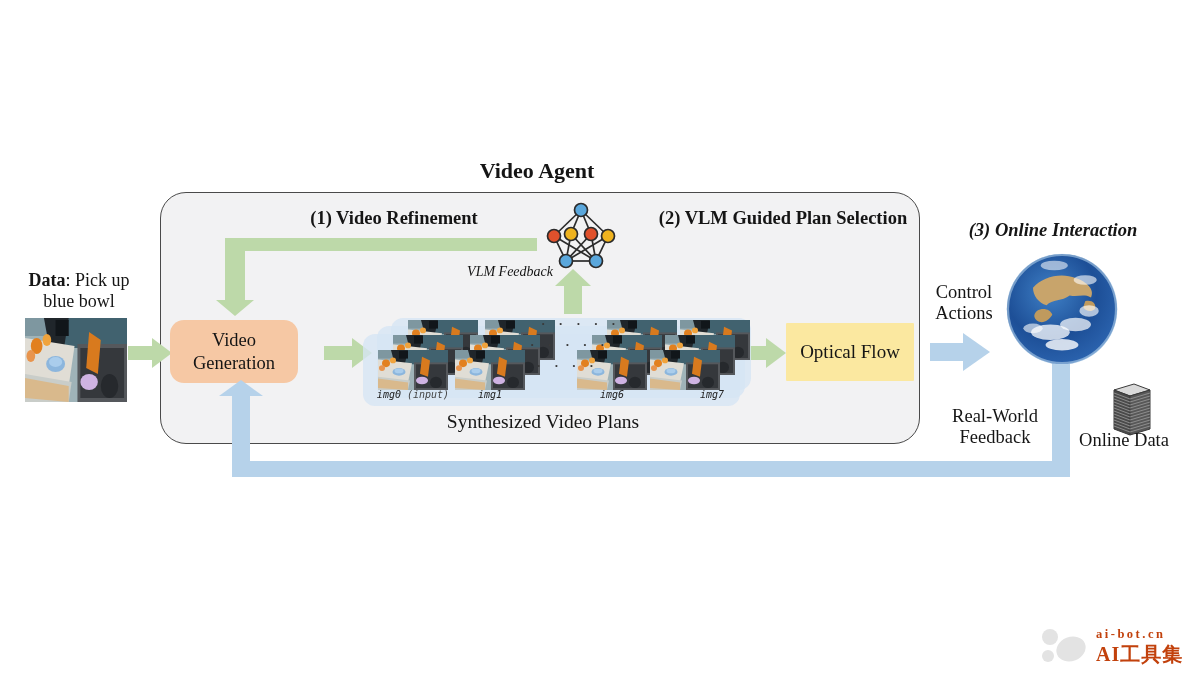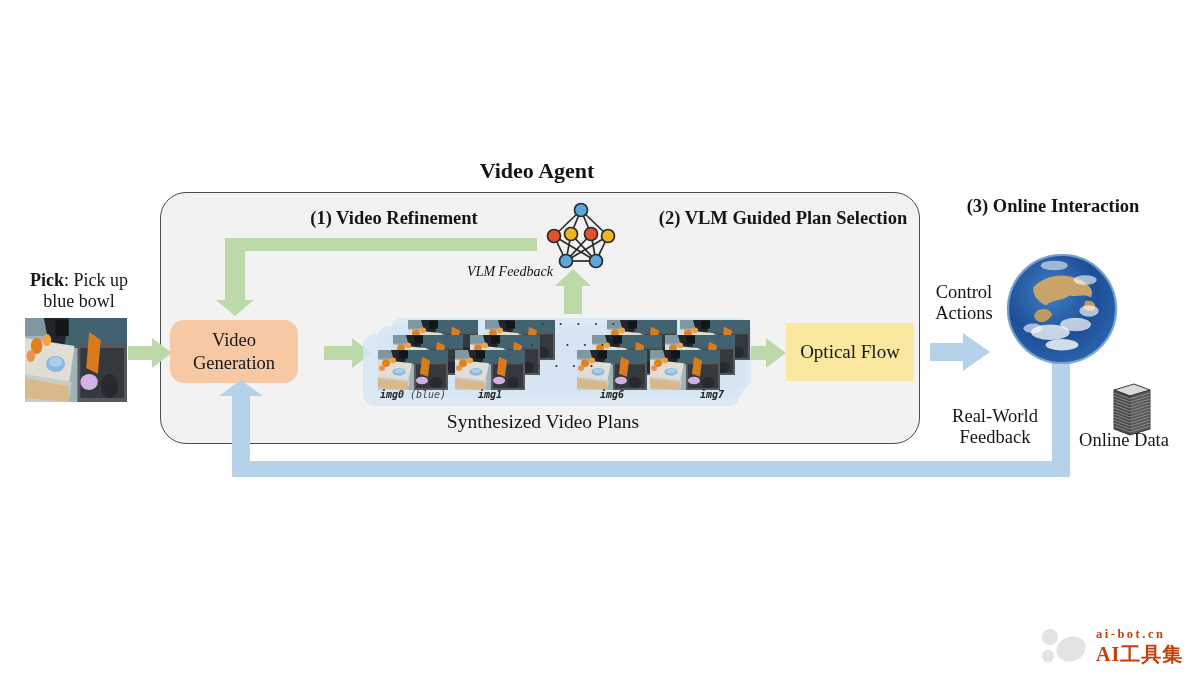--- a/index.html
+++ b/index.html
@@ -9,21 +9,21 @@
   .bold{font-weight:bold;}
 
   
   #agent-box{left:160px;top:192px;width:758px;height:250px;background:#f2f2f3;
              border:1.6px solid #4a4a4a;border-radius:26px;}
 
   #main-title{left:400px;top:158px;width:274px;font-size:22px;font-weight:bold;text-align:center;}
   .section-title{font-size:18.5px;font-weight:bold;text-align:center;white-space:nowrap;}
   #sec1{left:279px;top:208px;width:230px;}
   #sec2{left:645px;top:208px;width:276px;}
-  #sec3{left:948px;top:196px;width:210px;}
+  #sec3{left:948px;top:220px;width:210px;font-style:italic;}
 
   
   #task-text{left:8px;top:270px;width:142px;font-size:18px;line-height:21px;text-align:center;}
   #task-img{left:25px;top:318px;width:102px;height:84px;}
 
   
   #vg-box{left:170px;top:320px;width:128px;height:63px;background:#f6c8a4;border-radius:14px;
           display:flex;flex-direction:column;justify-content:center;font-size:18.5px;line-height:23px;text-align:center;}
   #of-box{left:786px;top:323px;width:128px;height:58px;background:#fbe8a0;border-radius:1px;
           display:flex;align-items:center;justify-content:center;font-size:19px;}
@@ -36,21 +36,21 @@
   .tri-down-g{border-left:19px solid transparent;border-right:19px solid transparent;border-top:16px solid #bdd9a9;}
   .tri-up-g{border-left:18px solid transparent;border-right:18px solid transparent;border-bottom:17px solid #bdd9a9;}
   .tri-right-b{border-top:19px solid transparent;border-bottom:19px solid transparent;border-left:27px solid #b6d2ea;}
   .tri-up-b{border-left:22px solid transparent;border-right:22px solid transparent;border-bottom:16px solid #b6d2ea;}
 
   
   .plan-panel{background:rgba(214,229,244,0.8);border-radius:12px;}
   .frame{position:absolute;width:70px;height:40px;}
   .frame-label{position:absolute;width:100px;top:389px;font-size:10px;text-align:center;color:#222;
                font-family:"DejaVu Sans Mono",monospace;}
-  .frame-label .fid{font-style:italic;font-weight:bold;}
+  .frame-label .fid{font-style:italic;font-weight:normal;}
   .frame-label .fsuf{font-style:italic;font-weight:normal;color:#444;}
   .dots{font-size:13px;font-weight:bold;color:#3a3a3a;letter-spacing:5px;white-space:nowrap;}
   #plans-caption{left:416px;top:411px;width:254px;font-size:19.5px;text-align:center;}
 
   
   #vlm-label{left:398px;top:264px;width:155px;font-size:14px;text-align:right;font-style:italic;}
   #ctrl-label{left:923px;top:282px;width:82px;font-size:18.5px;line-height:21px;text-align:center;}
   #rwf-label{left:933px;top:406px;width:124px;font-size:18.5px;line-height:21px;text-align:center;}
   #od-label{left:1068px;top:430px;width:112px;font-size:18.5px;text-align:center;}
 
@@ -142,21 +142,21 @@
   </svg>
 
   <div class="abs" id="main-title">Video Agent</div>
   <div class="abs" id="agent-box"></div>
 
   <div class="abs section-title" id="sec1">(1) Video Refinement</div>
   <div class="abs section-title" id="sec2">(2) VLM Guided Plan Selection</div>
   <div class="abs section-title" id="sec3">(3) Online Interaction</div>
 
   <div class="abs" id="task-text">
-    <div><span class="bold">Pick</span><span>: Pick up</span></div>
+    <div><span class="bold">Data</span><span>: Pick up</span></div>
     <div>blue bowl</div>
   </div>
   <svg class="abs" id="task-img" viewBox="0 0 70 42" preserveAspectRatio="none">
       <use href="#kitchen-scene"></use>
     </svg>
 
   <div class="abs band-g" style="left:128px;top:346px;width:24px;height:14px;"></div>
   <div class="abs tri tri-right-g" style="left:152px;top:338px;"></div>
 
   <div class="abs band-g" style="left:324px;top:346px;width:28px;height:14px;"></div>
@@ -223,21 +223,21 @@
       <use href="#kitchen-scene"></use>
     </svg>
   <svg class="frame" style="left:650px;top:350px;" viewBox="0 0 70 42" preserveAspectRatio="none">
       <use href="#kitchen-scene"></use>
     </svg>
 
   <div class="abs dots" style="left:541px;top:316px;">· · · · ·</div>
   <div class="abs dots" style="left:530px;top:337px;">· · · · ·</div>
   <div class="abs dots" style="left:519px;top:358px;">· · · · ·</div>
 
-  <div class="frame-label" style="left:363px;"><span class="fid">img0</span><span class="fsuf"> (blue)</span></div>
+  <div class="frame-label" style="left:363px;"><span class="fid">img0</span><span class="fsuf"> (input)</span></div>
   <div class="frame-label" style="left:440px;"><span class="fid">img1</span><span class="fsuf"></span></div>
   <div class="frame-label" style="left:562px;"><span class="fid">img6</span><span class="fsuf"></span></div>
   <div class="frame-label" style="left:662px;"><span class="fid">img7</span><span class="fsuf"></span></div>
 
   <div class="abs" id="plans-caption">Synthesized Video Plans</div>
 
   <div class="abs" id="of-box">
     <span>Optical Flow</span>
   </div>
 

